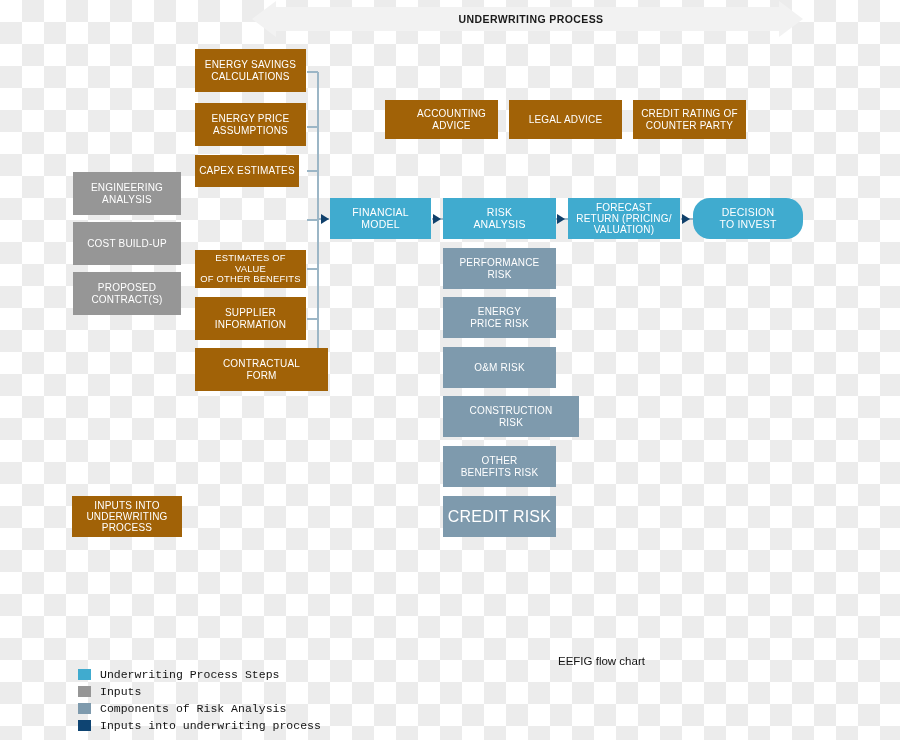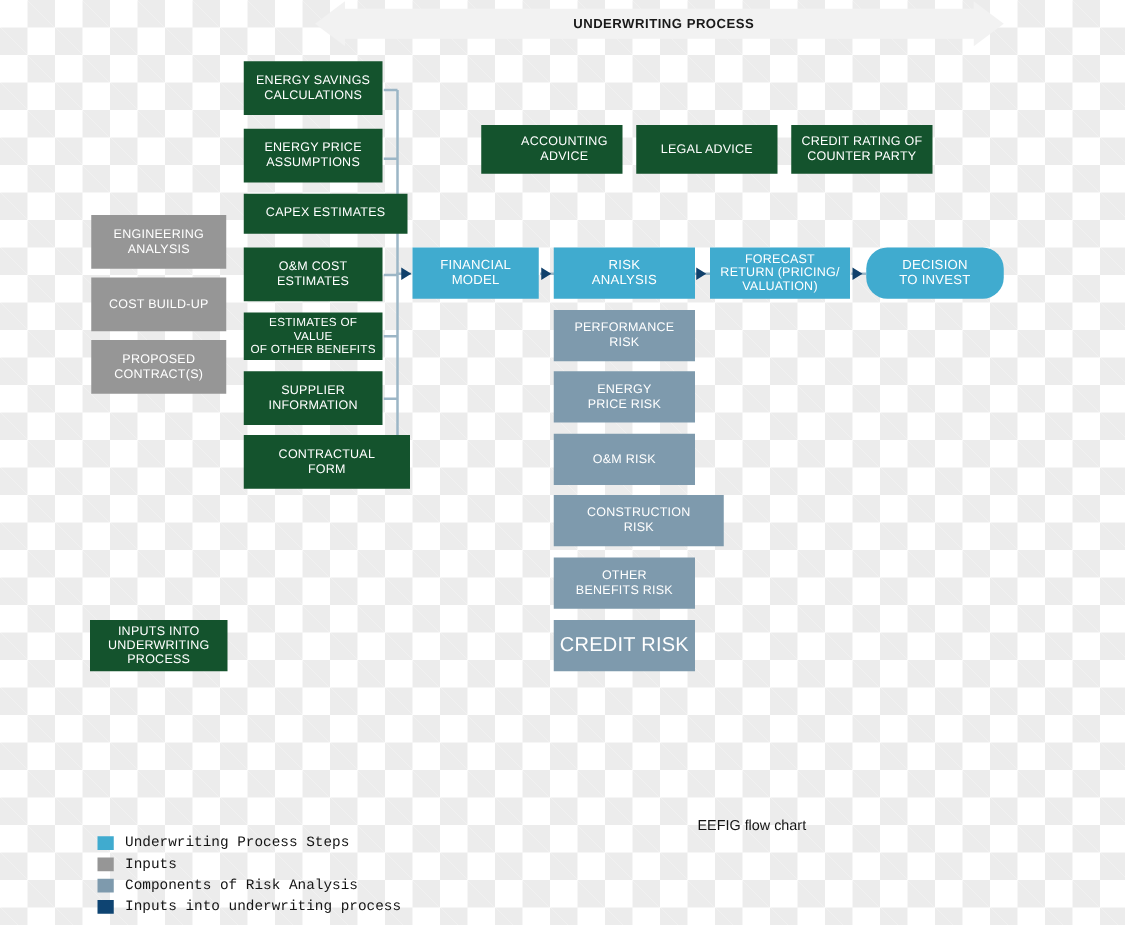--- a/index.html
+++ b/index.html
@@ -30,21 +30,21 @@
     align-items:center;
     justify-content:center;
     text-align:center;
     color:#ffffff;
     line-height:1.12;
     letter-spacing:.2px;
     padding:2px 4px;
     white-space:pre-line;
     z-index:3;
   }
-  .navy{background:#14532d;}
+  .navy{background:#a16207;}
   .gray{background:#969696;margin-top:24px;}
   .slate{background:#7e9aad;}
   .cyan{background:#40abcf;}
 
   .line{position:absolute;background:#9cb6c6;z-index:1;}
   .arrow{position:absolute;width:0;height:0;z-index:4;
     border-top:5px solid transparent;border-bottom:5px solid transparent;
     border-left:8px solid #10406b;}
 
   
@@ -103,23 +103,21 @@
   <div class="box gray" style="left:73px;top:148px;width:108px;height:43px;font-size:10px;">ENGINEERING
 ANALYSIS</div>
   <div class="box gray" style="left:73px;top:198px;width:108px;height:43px;font-size:10px;">COST BUILD-UP</div>
   <div class="box gray" style="left:73px;top:248px;width:108px;height:43px;font-size:10px;">PROPOSED
 CONTRACT(S)</div>
 
   <div class="box navy" style="left:195px;top:49px;width:111px;height:43px;font-size:10px;">ENERGY SAVINGS
 CALCULATIONS</div>
   <div class="box navy" style="left:195px;top:103px;width:111px;height:43px;font-size:10px;">ENERGY PRICE
 ASSUMPTIONS</div>
-  <div class="box navy" style="left:195px;top:155px;width:131px;height:32px;font-size:10px;">CAPEX ESTIMATES</div>
-  <div class="box navy" style="left:195px;top:198px;width:111px;height:43px;font-size:10px;">O&amp;M COST
-ESTIMATES</div>
+  <div class="box navy" style="left:195px;top:155px;width:104px;height:32px;font-size:10px;">CAPEX ESTIMATES</div>
   <div class="box navy" style="left:195px;top:250px;width:111px;height:38px;font-size:9.4px;">ESTIMATES OF VALUE
 OF OTHER BENEFITS</div>
   <div class="box navy" style="left:195px;top:297px;width:111px;height:43px;font-size:10px;">SUPPLIER
 INFORMATION</div>
   <div class="box navy" style="left:195px;top:348px;width:133px;height:43px;font-size:10px;">CONTRACTUAL
 FORM</div>
 
   <div class="box navy" style="left:385px;top:100px;width:113px;height:39px;font-size:10px;padding-left:24px;">ACCOUNTING
 ADVICE</div>
   <div class="box navy" style="left:509px;top:100px;width:113px;height:39px;font-size:10px;">LEGAL ADVICE</div>

